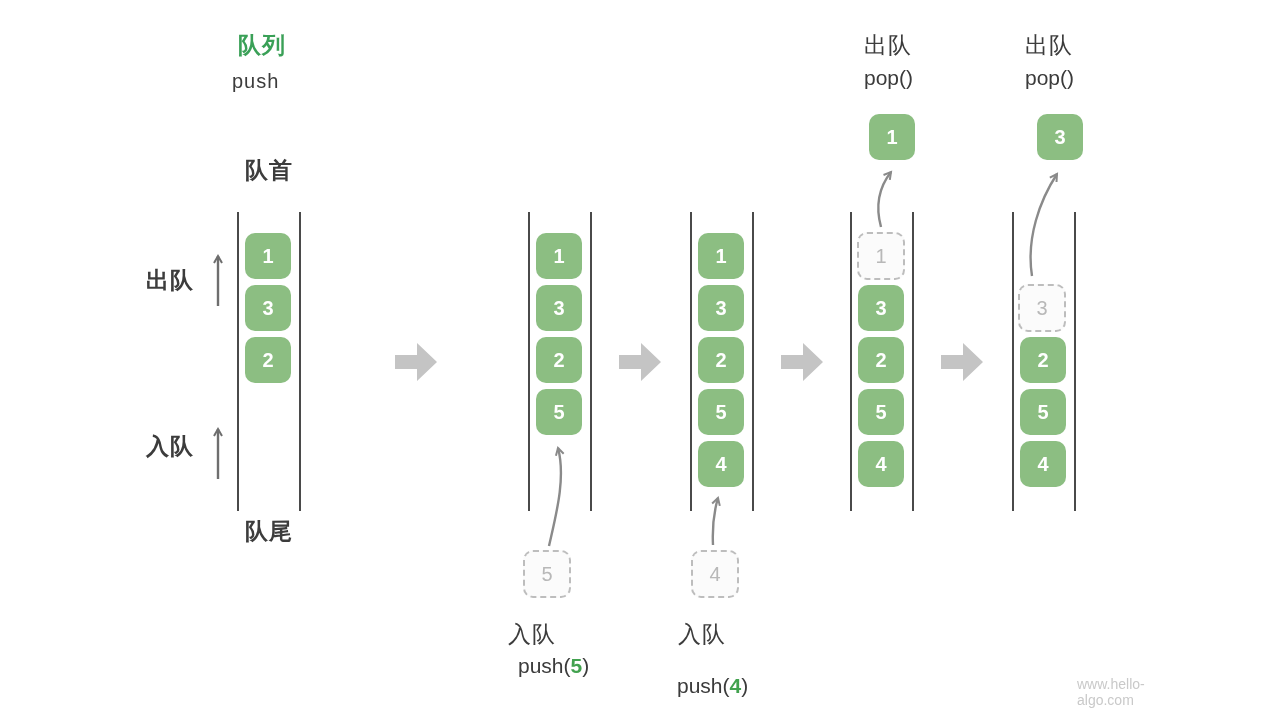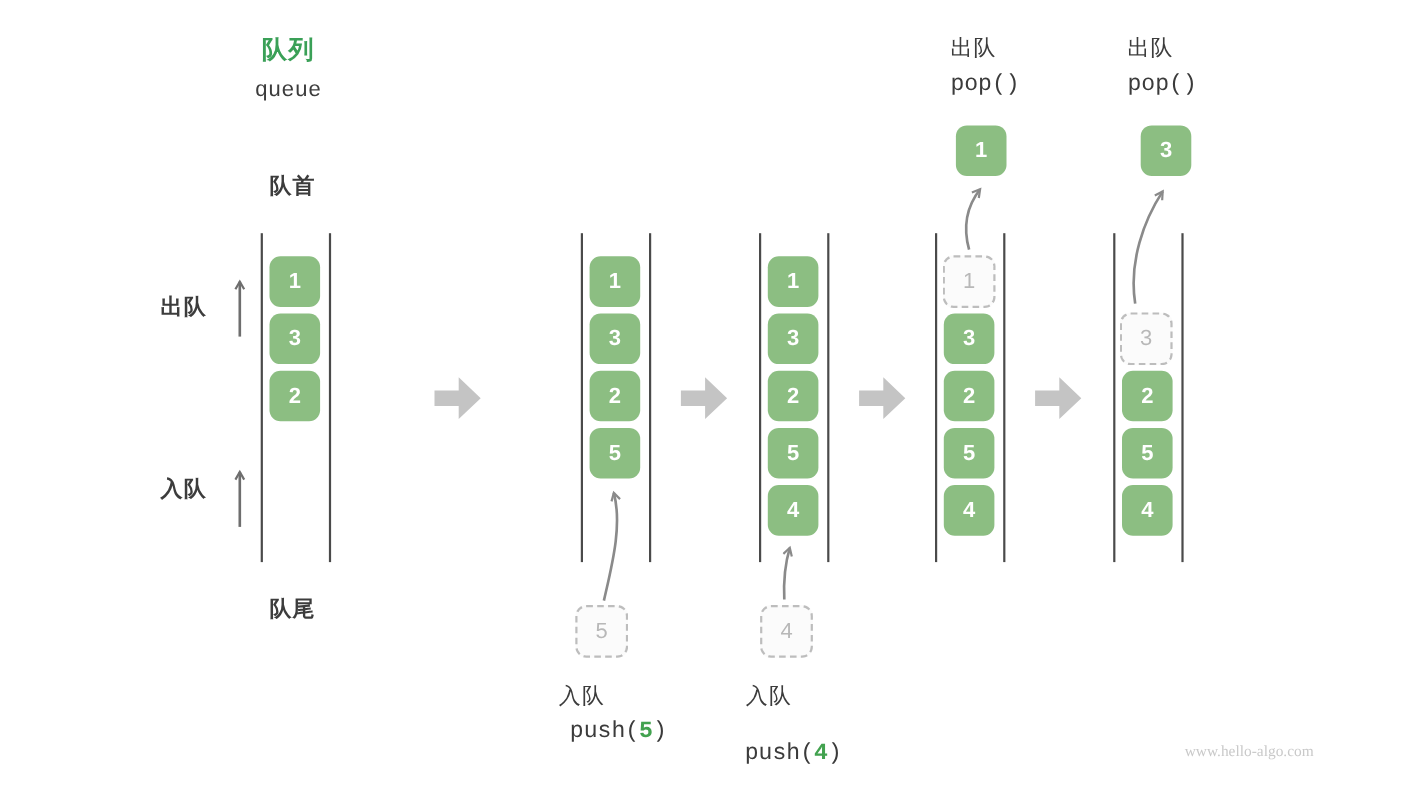--- a/index.html
+++ b/index.html
@@ -3,42 +3,42 @@
 <meta charset="utf-8">
 <style>
   html,body{margin:0;padding:0;background:#ffffff;}
   .canvas{
     position:relative;width:1196px;height:720px;background:#ffffff;overflow:hidden;
     font-family:"Liberation Sans","DejaVu Sans",sans-serif;
   }
   .abs{position:absolute;}
   .title-zh{font-size:23px;font-weight:bold;color:var(--title-green,#3aa057);letter-spacing:1px;}
   .title-en{font-size:20px;color:var(--dark-text,#3c3c3c);letter-spacing:1px;}
-  .zh{font-size:20px;color:var(--dark-text,#3c3c3c);letter-spacing:1px;}
+  .zh{font-size:23px;color:var(--dark-text,#3c3c3c);letter-spacing:1px;}
   .zh.bold{font-weight:bold;}
-  .code{font-family:Liberation Mono, monospace;font-size:21px;color:var(--code-text,#3b3b3b);text-align:right;}
+  .code{font-family:Liberation Sans, sans-serif;font-size:21px;color:var(--code-text,#3b3b3b);text-align:right;}
   .code .num{color:var(--accent-green,#42a24f);font-weight:bold;}
   .wall{position:absolute;top:212px;height:299px;width:2px;background:var(--wall-line,#4a4a4a);}
   .cell{
     position:absolute;width:46px;height:46px;border-radius:10px;
     background:var(--cell-green,#8cbe82);color:#ffffff;
     font-weight:bold;font-size:20px;display:flex;align-items:center;justify-content:center;
   }
   .ghost{
     position:absolute;width:44px;height:44px;border:2px dashed var(--ghost-border,#bdbdbd);
     border-radius:10px;background:#fbfbfb;color:var(--ghost-text,#b8b8b8);
     font-size:20px;font-weight:500;display:flex;align-items:center;justify-content:center;
   }
   .overlay{position:absolute;left:0;top:0;width:1280px;height:720px;pointer-events:none;}
   .curve{fill:none;stroke:var(--arrow-gray,#8a8a8a);stroke-width:2.4;}
   .side-arrow{fill:none;stroke:var(--side-arrow-gray,#6e6e6e);stroke-width:2.4;}
   .flow{fill:var(--block-arrow-gray,#c4c4c4);}
   .mk{fill:none;stroke:var(--arrow-gray,#8a8a8a);stroke-width:2;}
   .mk2{fill:none;stroke:var(--side-arrow-gray,#6e6e6e);stroke-width:2;}
-  .watermark{font-family:Liberation Serif, serif;font-size:14px;color:var(--watermark-gray,#c9c9c9);}
+  .watermark{font-family:Liberation Sans, sans-serif;font-size:14px;color:var(--watermark-gray,#c9c9c9);}
 </style>
 </head>
 <body>
 
 <div class="canvas">
 
   <svg class="overlay" viewBox="0 0 1280 720">
     <defs>
       <marker id="vhead" markerUnits="userSpaceOnUse" markerWidth="14" markerHeight="14" refX="8" refY="5" orient="auto">
         <path class="mk" d="M1,1 L8,5 L1,9"></path>
@@ -57,24 +57,24 @@
     <path class="flow" d="M0,12 h22 v-12 l20,19 l-20,19 v-12 h-22 z" transform="translate(941,343)"></path>
 
     <path class="curve" d="M549,546 C556,515 566,478 558,448" marker-end="url(#vhead)"></path>
     <path class="curve" d="M713,545 C712,524 715,508 718,498" marker-end="url(#vhead)"></path>
 
     <path class="curve" d="M881,227 C875,205 880,186 891,172" marker-end="url(#vhead)"></path>
     <path class="curve" d="M1032,276 C1026,238 1040,200 1057,174" marker-end="url(#vhead)"></path>
   </svg>
 
   <div class="abs title-zh" style="left:238px;top:30px">队列</div>
-  <div class="abs title-en" style="left:232px;top:70px">queue</div>
+  <div class="abs title-en" style="left:232px;top:70px">push</div>
 
   <div class="abs zh bold" style="left:245px;top:155px">队首</div>
-  <div class="abs zh bold" style="left:245px;top:540px">队尾</div>
+  <div class="abs zh bold" style="left:245px;top:516px">队尾</div>
   <div class="abs zh bold" style="left:146px;top:265px">出队</div>
   <div class="abs zh bold" style="left:146px;top:431px">入队</div>
 
   <div>
     <div class="wall" style="left:237px"></div>
     <div class="wall" style="left:299px"></div>
     <div class="cell" style="left:245px;top:233px">1</div>
     <div class="cell" style="left:245px;top:285px">3</div>
     <div class="cell" style="left:245px;top:337px">2</div>
   </div>

